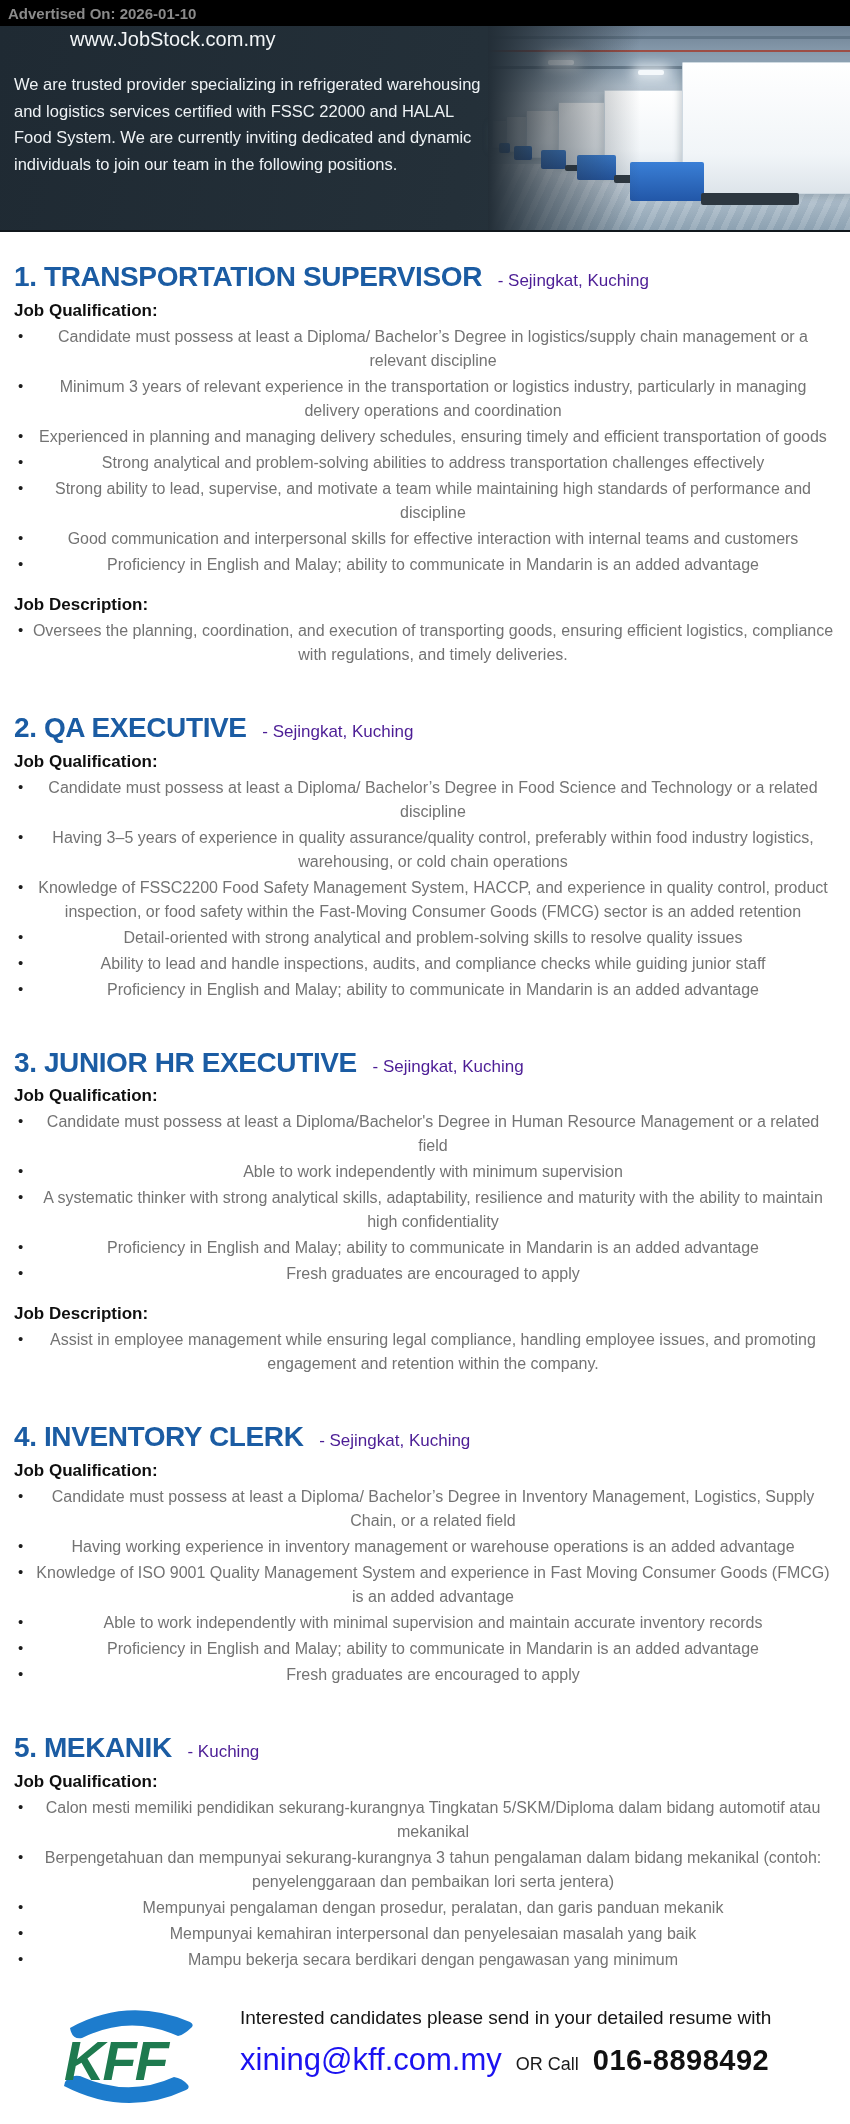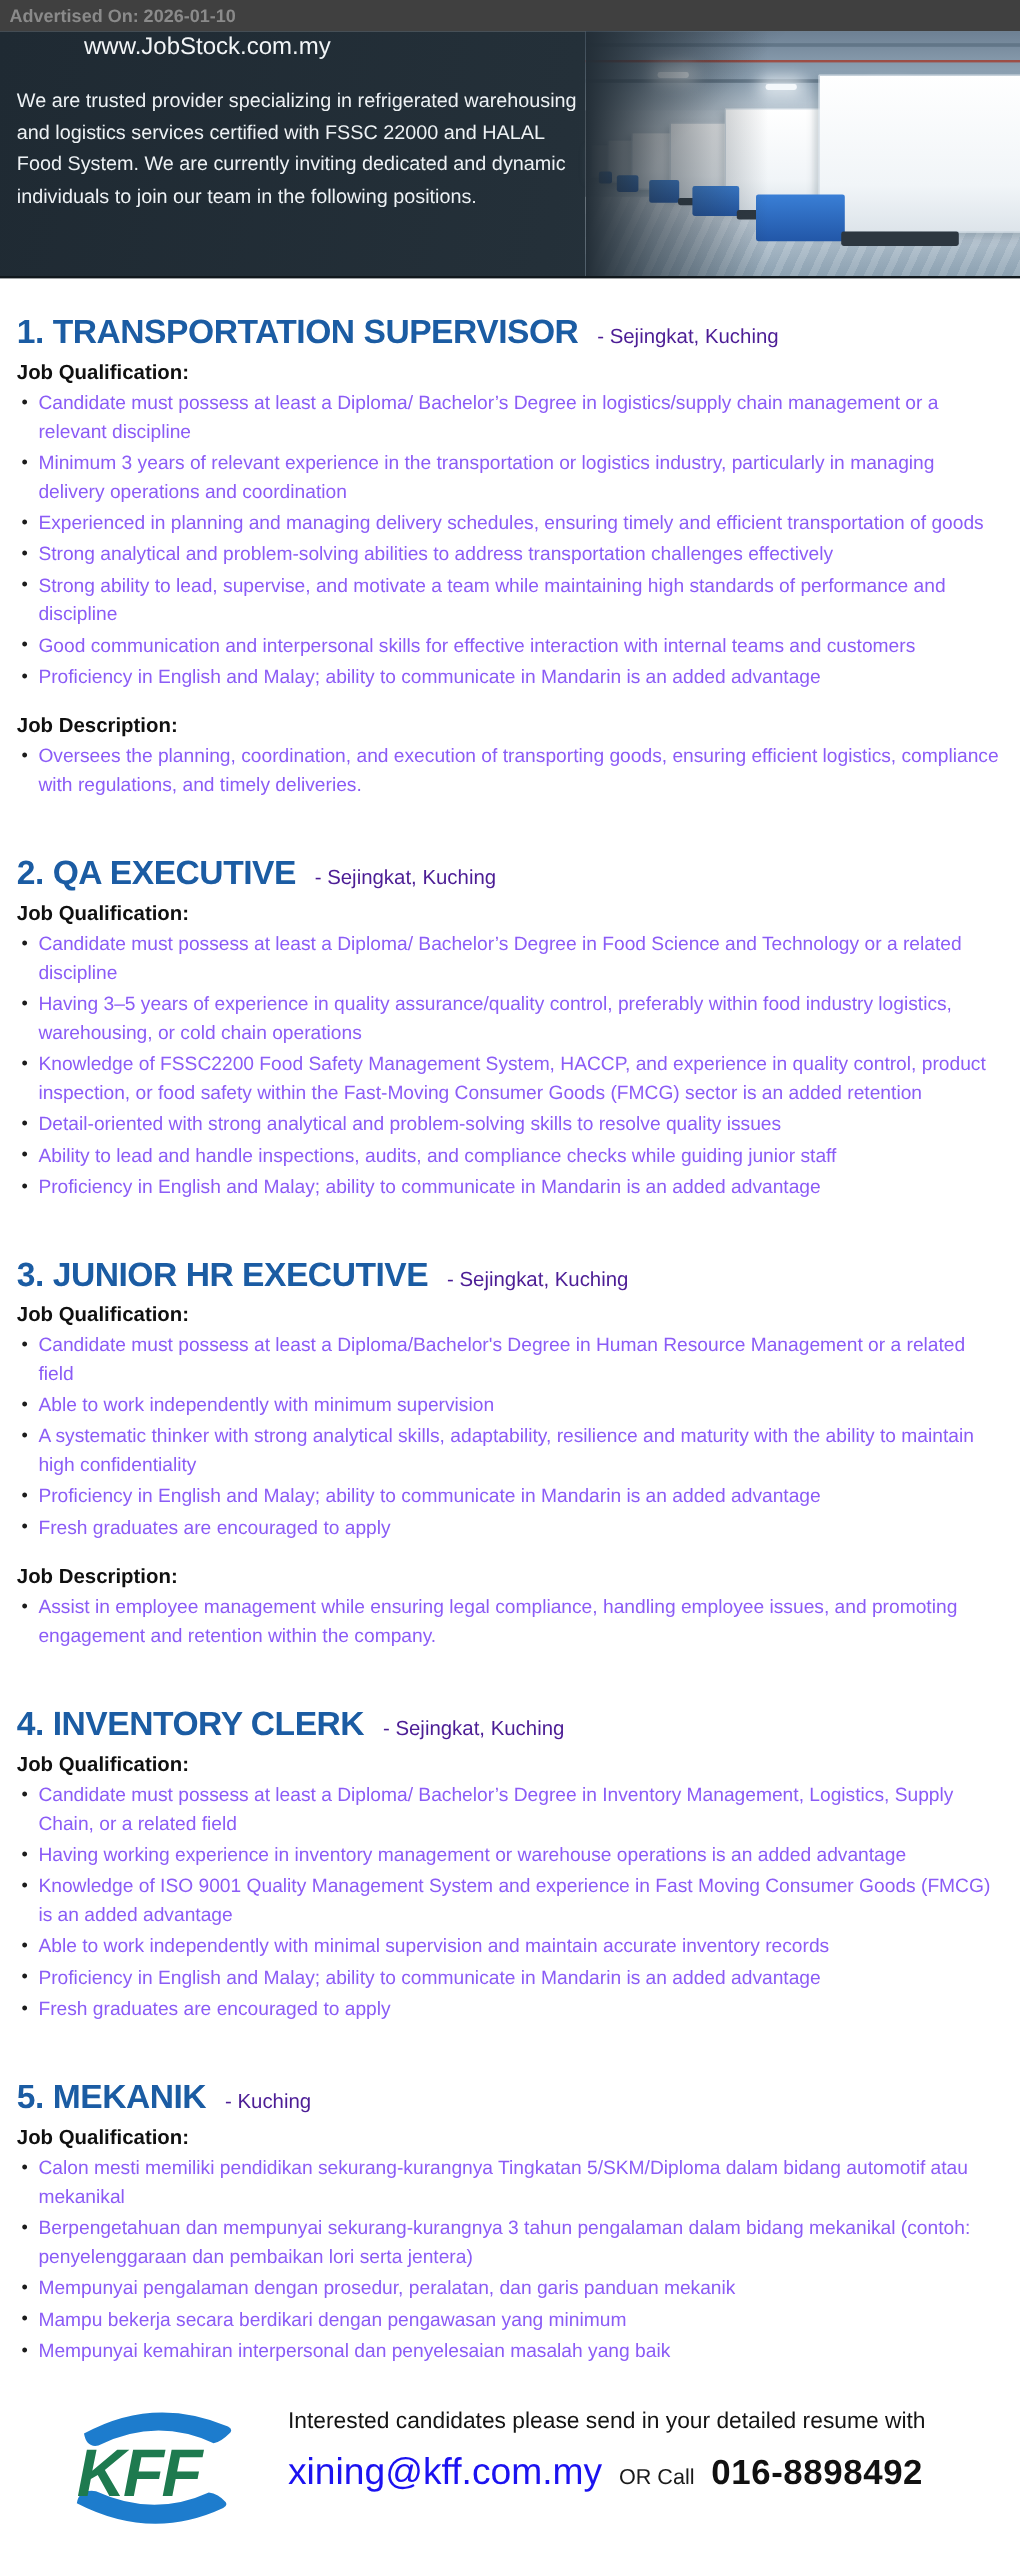--- a/index.html
+++ b/index.html
@@ -1,20 +1,20 @@
 <!DOCTYPE html>
 <html><head>
 <meta charset="utf-8">
 <style>
   html,body{margin:0;padding:0;background:#ffffff;}
   body{width:850px;font-family:"Liberation Sans",sans-serif;color:#1a1a1a;}
   .page{width:850px;min-height:2124px;position:relative;}
 
   
-  .adbar{padding:5px 8px 4px 8px;font-size:15px;font-weight:bold;color:#8a8a8a;background:#404040;}
+  .adbar{padding:5px 8px 4px 8px;font-size:15px;font-weight:bold;color:#8a8a8a;background:#000000;}
 
   
   .banner{position:relative;height:204px;background:linear-gradient(100deg,#1f2a33 0%,#243039 55%,#2b3944 100%);overflow:hidden;border-bottom:2px solid #11181d;}
   .banner-left{position:relative;z-index:5;width:500px;}
   .career-row{margin:40px 0 0 66px;white-space:nowrap;}
   .career-title{font-size:49px;font-weight:bold;letter-spacing:1px;color:#ffffff;text-shadow:3px 3px 6px rgba(0,0,0,.55);}
   .career-sub{font-family:"DejaVu Serif",serif;font-style:italic;font-size:27px;color:#f4f6f8;margin-left:12px;text-shadow:2px 2px 4px rgba(0,0,0,.5);}
   .career-site{margin:2px 0 0 70px;font-size:20px;color:#f2f5f7;}
   .banner-intro{margin:20px 0 0 14px;width:478px;font-size:16.5px;line-height:1.62;color:#eef2f5;}
 
@@ -44,21 +44,21 @@
 
   
   .content{padding:0 16px 0 14px;}
   .job{margin-top:46px;}
   .job.first{margin-top:30px;}
   .job-head{margin:0 0 8px 0;line-height:1.1;}
   .job-title{font-size:28px;font-weight:bold;letter-spacing:-.4px;color:#1b5ca3;}
   .job-loc{font-size:17px;font-weight:bold;color:#4c1d95;margin-left:9px;font-weight:normal;}
   .sub-label{font-size:17px;font-weight:bold;color:#101010;margin:0 0 4px 0;}
   ul.bullets{list-style:none;margin:0;padding:0;}
-  ul.bullets li{position:relative;padding-left:18px;font-size:16px;line-height:1.5;color:#8b5cf6;margin:2px 0;}
+  ul.bullets li{position:relative;padding-left:18px;font-size:16px;line-height:1.5;color:#737373;margin:2px 0;text-align:center;}
   ul.bullets li::before{content:"\2022";position:absolute;left:4px;top:0;font-size:15px;color:#1c1c1c;}
   .desc-block{margin-top:18px;}
 
   
   .footer{display:flex;align-items:flex-start;gap:26px;margin:30px 20px 0 42px;}
   .kff-logo{width:172px;height:108px;flex:0 0 auto;}
   .apply{padding-top:2px;}
   .apply-text{font-size:19px;line-height:1.45;color:#141414;}
   .email-row{display:flex;align-items:baseline;gap:14px;margin-top:10px;white-space:nowrap;}
   .email-link{font-size:31px;color:#1b12f0;text-decoration:none;}
@@ -191,22 +191,22 @@
     <section class="job">
       <h2 class="job-head">
         <span class="job-title">5. MEKANIK</span>
         <span class="job-loc">- Kuching</span>
       </h2>
       <div class="sub-label">Job Qualification:</div>
       <ul class="bullets">
         <li>Calon mesti memiliki pendidikan sekurang-kurangnya Tingkatan 5/SKM/Diploma dalam bidang automotif atau mekanikal</li>
         <li>Berpengetahuan dan mempunyai sekurang-kurangnya 3 tahun pengalaman dalam bidang mekanikal (contoh: penyelenggaraan dan pembaikan lori serta jentera)</li>
         <li>Mempunyai pengalaman dengan prosedur, peralatan, dan garis panduan mekanik</li>
+        <li>Mempunyai kemahiran interpersonal dan penyelesaian masalah yang baik</li>
         <li>Mampu bekerja secara berdikari dengan pengawasan yang minimum</li>
-        <li>Mempunyai kemahiran interpersonal dan penyelesaian masalah yang baik</li>
       </ul>
     </section>
 
   </div>
 
   <div class="footer">
     <svg class="kff-logo" viewBox="0 0 172 108" xmlns="http://www.w3.org/2000/svg">
       <path d="M 28 26 Q 86 -6 148 20 Q 152 22 150 25 Q 142 33 136 34 Q 88 12 40 36 Q 30 38 28 26 Z" fill="#1d7ccd"></path>
       <path d="M 22 84 Q 84 116 144 88 Q 148 86 146 83 Q 140 76 132 75 Q 86 96 38 74 Q 24 72 22 84 Z" fill="#1d7ccd"></path>
       <text x="22" y="78" font-family="Liberation Sans, sans-serif" font-size="56" font-weight="bold" font-style="italic" letter-spacing="-2" fill="#1e7a4f">KFF</text>

